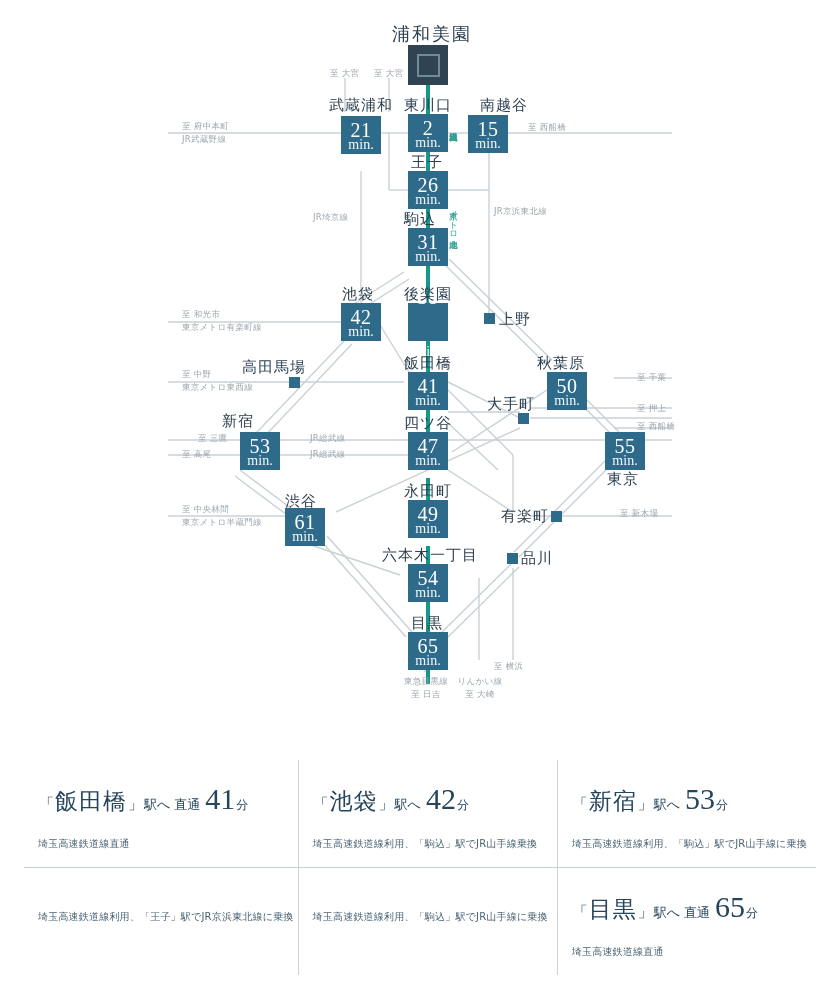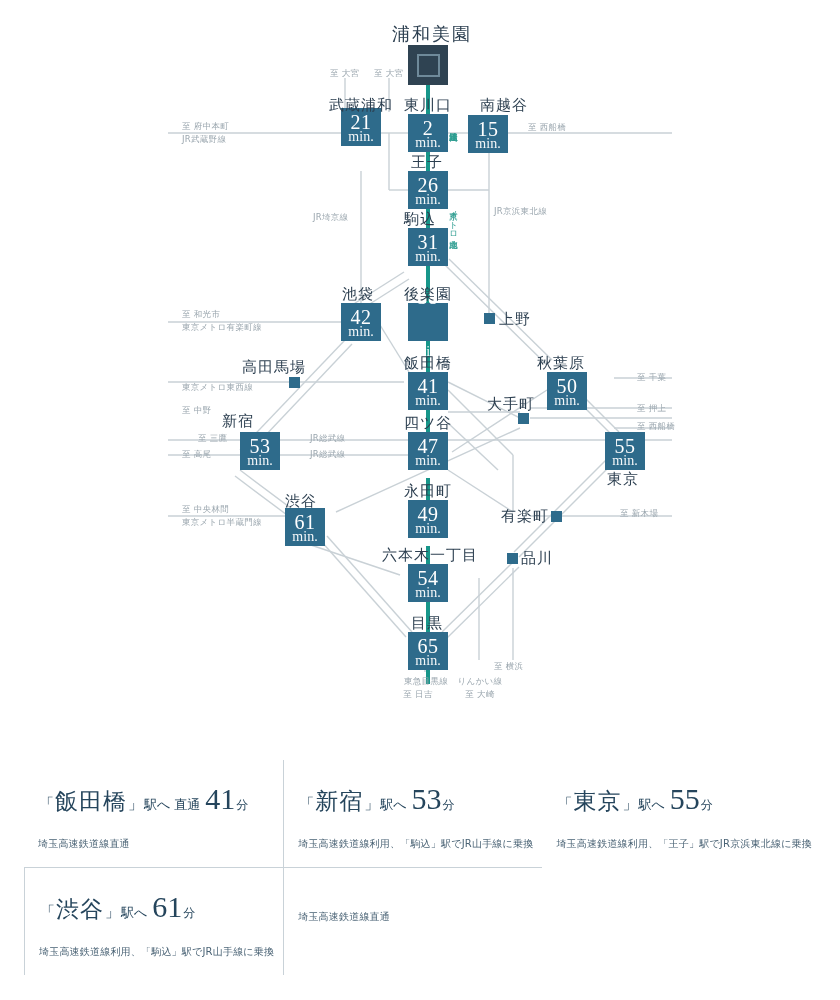--- a/index.html
+++ b/index.html
@@ -177,21 +177,21 @@
     <div class="inner"></div>
   </div>
 
   <div class="stn" style="left:404px;top:96px;">東川口</div>
   <div class="box" style="left:408px;top:114px;">
     <span class="num">2</span>
     <span class="min">min.</span>
   </div>
 
   <div class="stn" style="left:329px;top:96px;">武蔵浦和</div>
-  <div class="box" style="left:341px;top:108px;">
+  <div class="box" style="left:341px;top:116px;">
     <span class="num">21</span>
     <span class="min">min.</span>
   </div>
 
   <div class="stn" style="left:480px;top:96px;">南越谷</div>
   <div class="box" style="left:468px;top:115px;">
     <span class="num">15</span>
     <span class="min">min.</span>
   </div>
 
@@ -299,75 +299,78 @@
   <div class="ln" style="left:313px;top:212px;">JR埼京線</div>
 
   <div class="ln vert teal" style="left:448px;top:126px;height:95px;">埼玉高速鉄道線</div>
   <div class="ln vert teal" style="left:448px;top:205px;height:88px;">東京メトロ南北線</div>
 
   <div class="ln" style="left:494px;top:206px;">JR京浜東北線</div>
 
   <div class="ln" style="left:182px;top:309px;">至 和光市</div>
   <div class="ln" style="left:182px;top:322px;">東京メトロ有楽町線</div>
 
-  <div class="ln" style="left:182px;top:369px;margin-top:36px;">至 中野</div>
+  <div class="ln" style="left:182px;top:369px;">至 中野</div>
   <div class="ln" style="left:182px;top:382px;">東京メトロ東西線</div>
 
   <div class="ln" style="left:637px;top:372px;">至 千葉</div>
   <div class="ln" style="left:637px;top:403px;">至 押上</div>
   <div class="ln" style="left:637px;top:421px;">至 西船橋</div>
 
   <div class="ln" style="left:198px;top:433px;">至 三鷹</div>
   <div class="ln" style="left:182px;top:449px;">至 高尾</div>
   <div class="ln" style="left:310px;top:433px;">JR総武線</div>
   <div class="ln" style="left:310px;top:449px;">JR総武線</div>
 
   <div class="ln" style="left:182px;top:504px;">至 中央林間</div>
   <div class="ln" style="left:182px;top:517px;">東京メトロ半蔵門線</div>
 
   <div class="ln" style="left:620px;top:508px;">至 新木場</div>
 
   <div class="ln" style="left:494px;top:661px;">至 横浜</div>
 
   <div class="ln c" style="left:390px;top:676px;width:72px;">東急目黒線</div>
-  <div class="ln c" style="left:382px;top:689px;width:72px;">至 日吉</div>
+  <div class="ln c" style="left:390px;top:689px;width:72px;">至 日吉</div>
   <div class="ln c" style="left:444px;top:676px;width:72px;">りんかい線</div>
   <div class="ln c" style="left:444px;top:689px;width:72px;">至 大崎</div>
 </div>
 
 <div id="cards">
   <div class="cgrid">
 
     <div class="card bb">
       <div class="hl">
         <span class="ch">「</span><span class="nm">飯田橋</span><span class="ch">」</span><span class="ek">駅</span><span class="ek">へ</span> <span class="ek">直通</span> <span class="big">41</span><span class="fun">分</span>
       </div>
       <div class="sub">埼玉高速鉄道線直通</div>
     </div>
 
+    <div class="card bl bb">
+      <div class="hl">
+        <span class="ch">「</span><span class="nm">池袋</span><span class="ch">」</span><span class="ek">駅</span><span class="ek">へ</span> <span class="big">42</span><span class="fun">分</span>
+      </div>
+      <div class="sub">埼玉高速鉄道線利用、「駒込」駅でJR山手線乗換</div>
+    </div>
 
     <div class="card bl bb">
       <div class="hl">
         <span class="ch">「</span><span class="nm">新宿</span><span class="ch">」</span><span class="ek">駅</span><span class="ek">へ</span> <span class="big">53</span><span class="fun">分</span>
       </div>
       <div class="sub">埼玉高速鉄道線利用、「駒込」駅でJR山手線に乗換</div>
     </div>
 
     <div class="card">
-      <div class="hl">
-        <span class="ch">「</span><span class="nm">東京</span><span class="ch">」</span><span class="ek">駅</span><span class="ek">へ</span> <span class="big">55</span><span class="fun">分</span>
-      </div>
       <div class="sub">埼玉高速鉄道線利用、「王子」駅でJR京浜東北線に乗換</div>
+    </div>
+
+    <div class="card bl">
+      <div class="sub">埼玉高速鉄道線利用、「駒込」駅でJR山手線に乗換</div>
     </div>
 
     <div class="card bl">
       <div class="hl">
-        <span class="ch">「</span><span class="nm">渋谷</span><span class="ch">」</span><span class="ek">駅</span><span class="ek">へ</span> <span class="big">61</span><span class="fun">分</span>
+        <span class="ch">「</span><span class="nm">目黒</span><span class="ch">」</span><span class="ek">駅</span><span class="ek">へ</span> <span class="ek">直通</span> <span class="big">65</span><span class="fun">分</span>
       </div>
-      <div class="sub">埼玉高速鉄道線利用、「駒込」駅でJR山手線に乗換</div>
-    </div>
-
-    <div class="card bl">
       <div class="sub">埼玉高速鉄道線直通</div>
     </div>
 
   </div>
 </div>
 
 </body></html>

